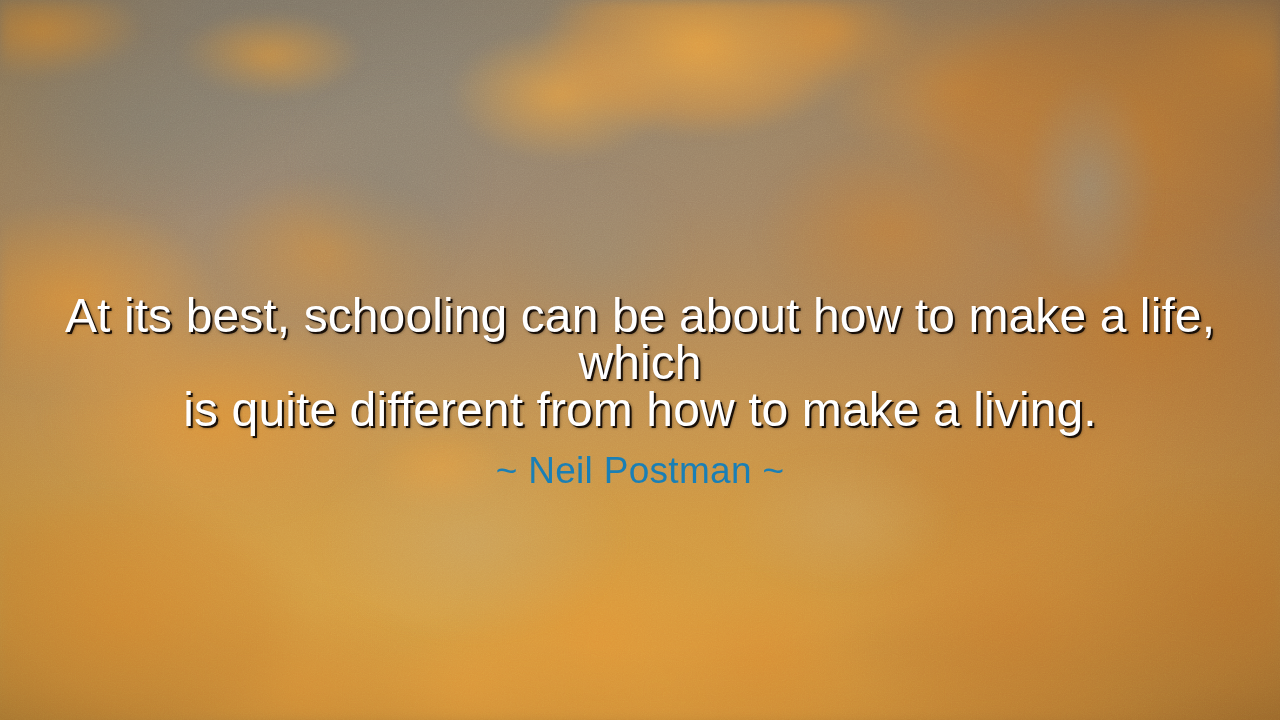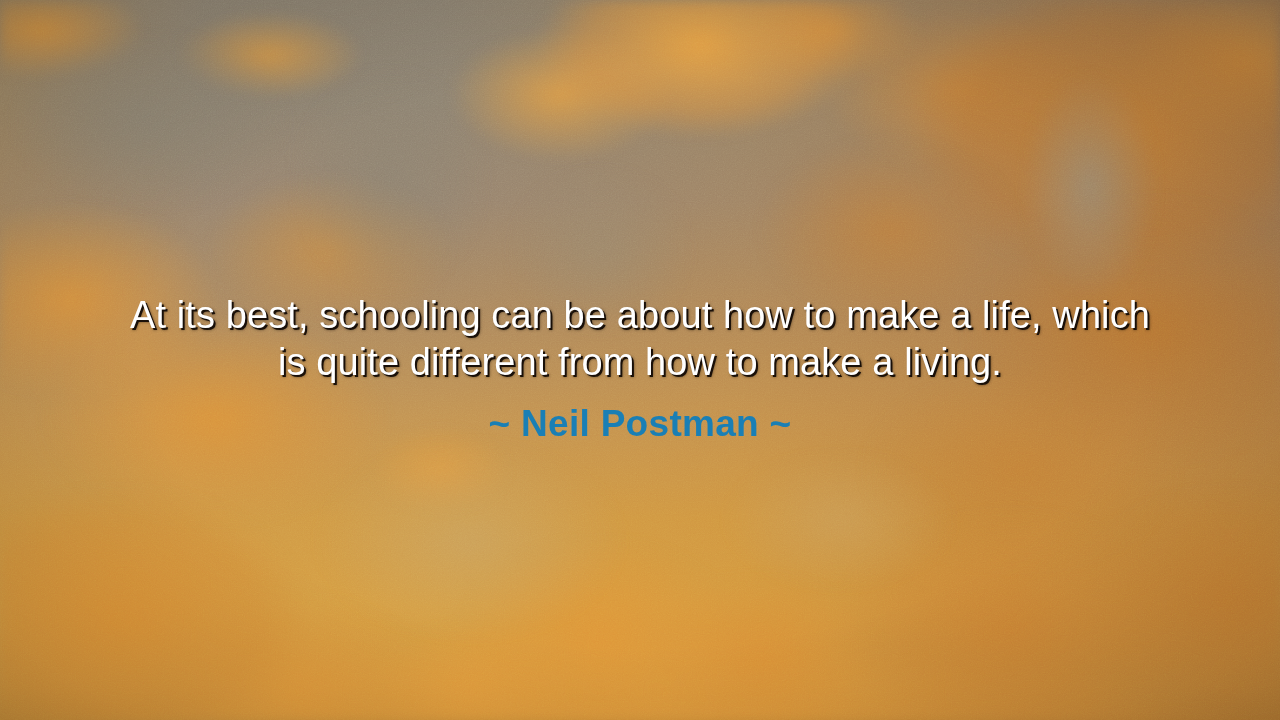--- a/index.html
+++ b/index.html
@@ -135,36 +135,36 @@
     left: 0;
     right: 0;
     top: 292px;
     text-align: center;
     padding: 0 60px;
     box-sizing: border-box;
   }
 
   #quote-text {
     margin: 0;
-    font-size: 38px;
+    font-size: 48px;
     line-height: 47px;
     font-weight: 400;
     color: #ffffff;
     letter-spacing: 0.1px;
     text-shadow:
       2px 2px 0 rgba(20,12,6,0.95),
       2px 2px 3px rgba(20,12,6,0.55);
     white-space: pre-line;
   }
 
   #attribution {
     margin: 16px 0 0 0;
     font-size: 37px;
     line-height: 44px;
-    font-weight: 700;
+    font-weight: 400;
     color: #1a7fb5;
     letter-spacing: 0.3px;
   }
 </style>
 </head>
 <body>
 
 <div id="slide">
 
   <div class="sky-layer" id="sky-base"></div>

